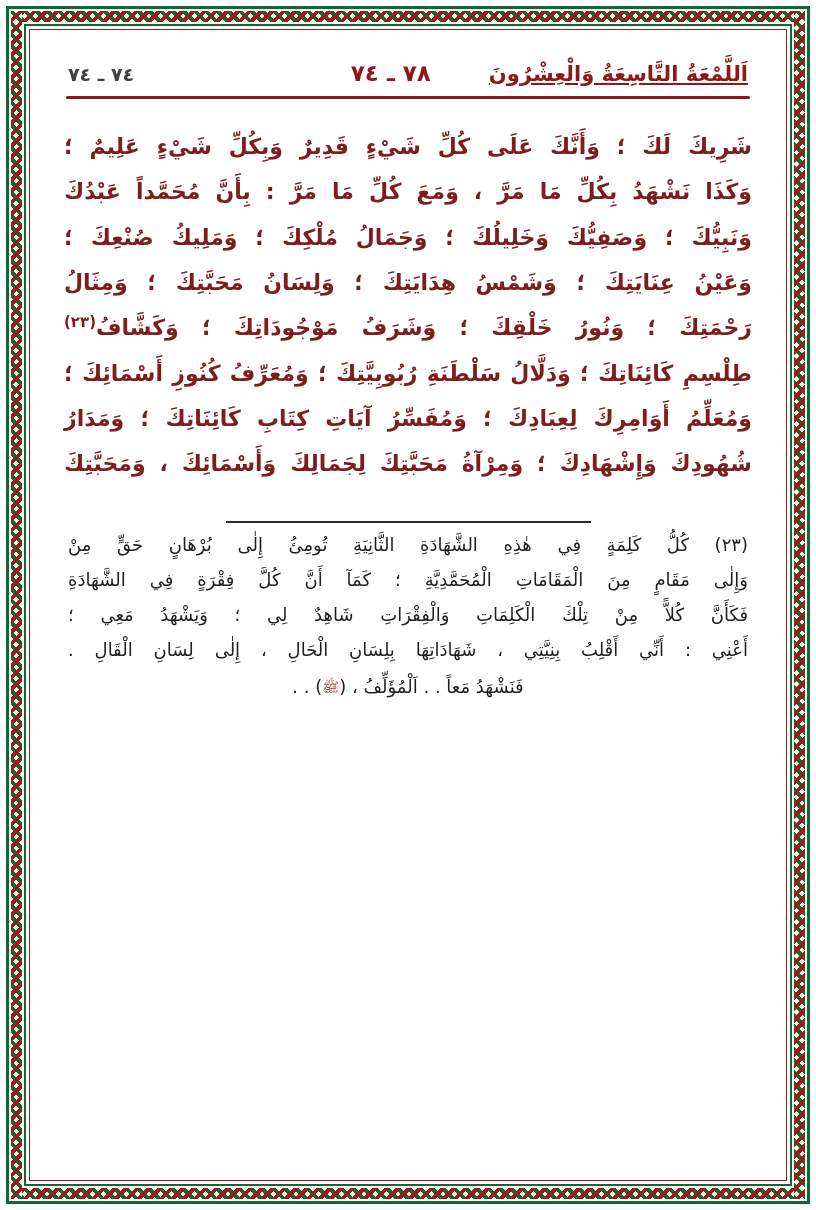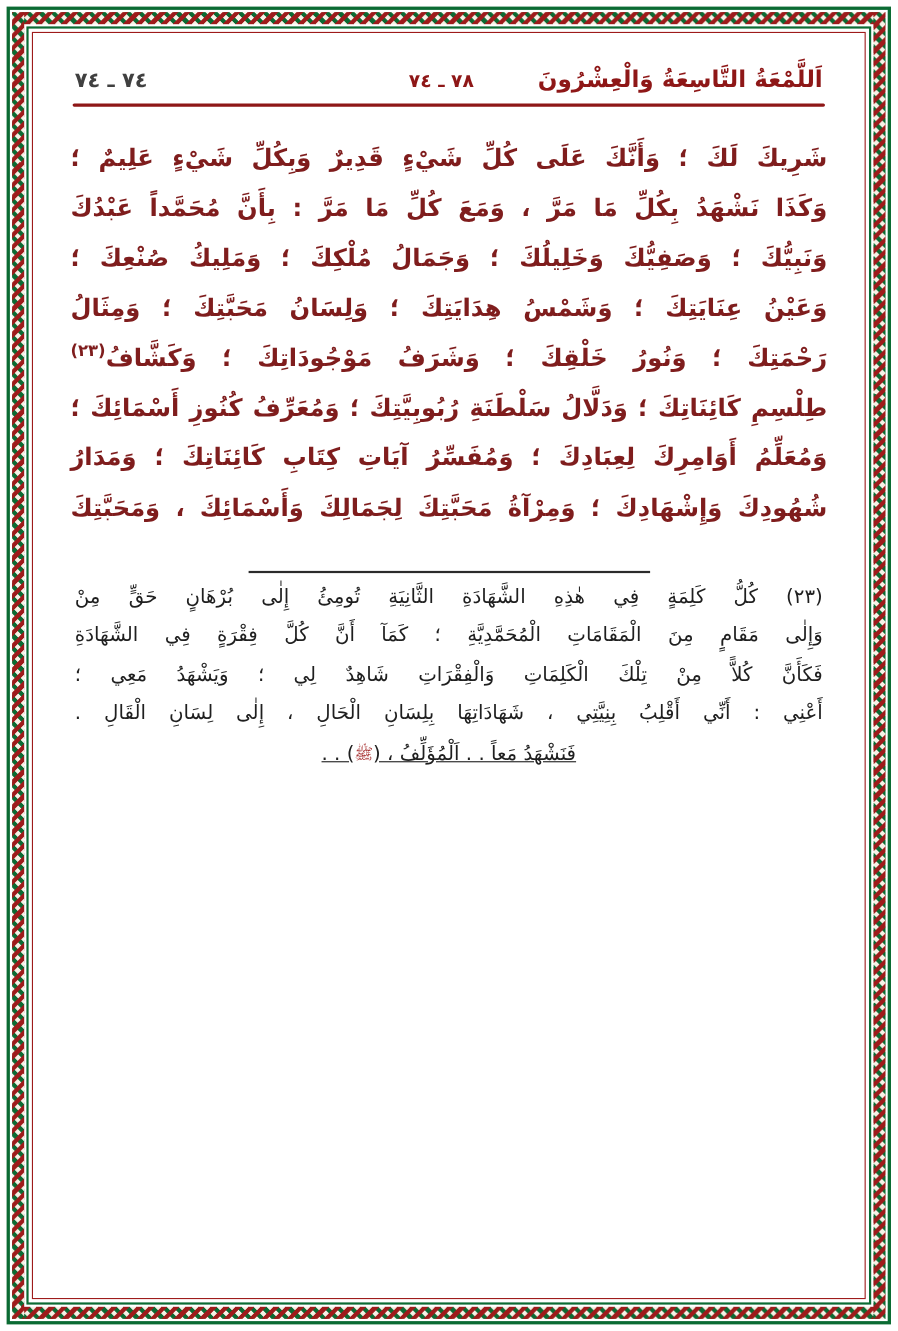--- a/index.html
+++ b/index.html
@@ -78,23 +78,24 @@
     align-items: baseline;
     justify-content: space-between;
     color: #8e1717;
     padding: 0 6px;
   }
   .header .chapter-title {
     font-size: 21px;
     font-weight: bold;
     letter-spacing: 0px;
     color: #8e1717;
+    text-decoration: underline;
   }
   .header .page-range {
-    font-size: 17px;
+    font-size: 23px;
     font-weight: bold;
     color: #8e1717;
     margin-right: 30px;
   }
   .header .page-range-faint {
     font-size: 19px;
     color: #404040;
     font-weight: bold;
   }
   .header-left-group {
@@ -152,21 +153,20 @@
     margin: 0;
     text-align: justify;
     text-align-last: justify;
   }
   .signature {
     margin-top: 2px;
     text-align: left;
     text-align-last: center;
     font-size: 18px;
     color: #1f1f1f;
-    text-decoration: underline;
   }
   .honorific {
     display: inline-block;
     color: #9e1b1b;
     font-size: 14px;
     transform: translateY(-1px);
   }
 </style>
 </head>
 <body>

